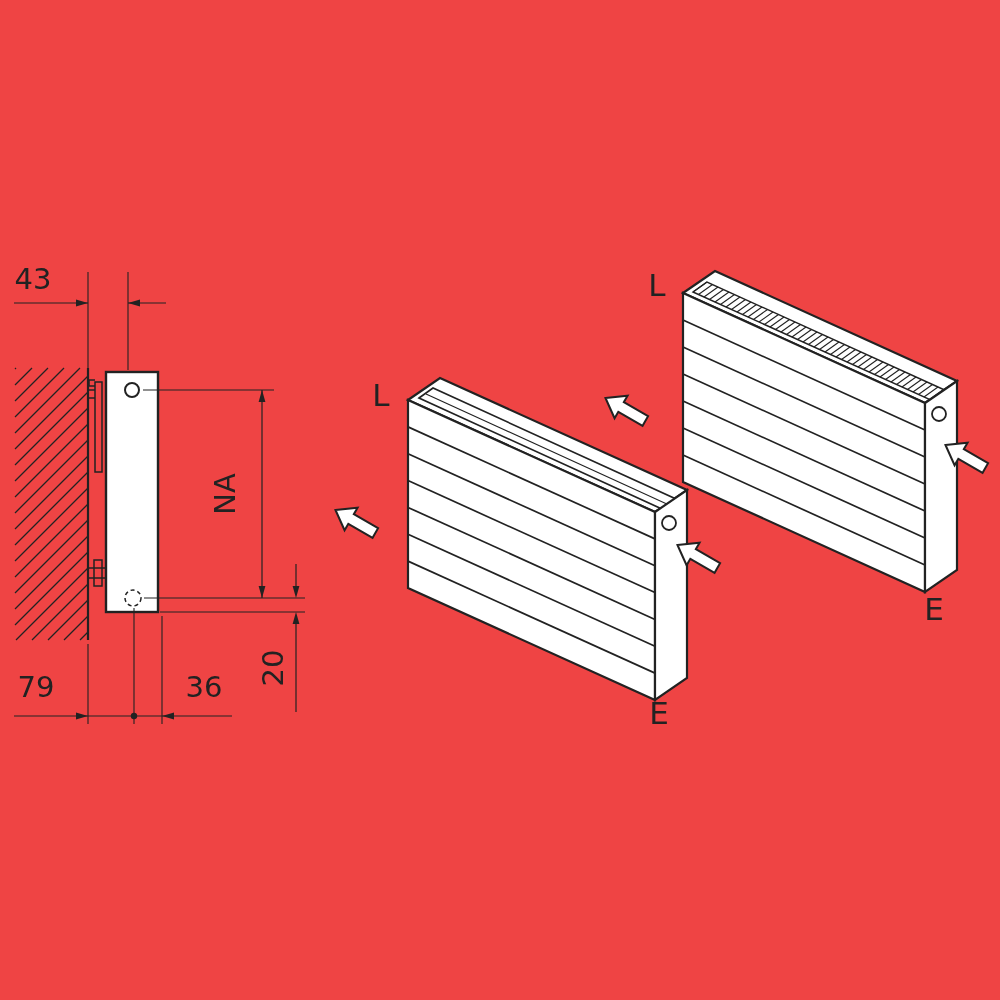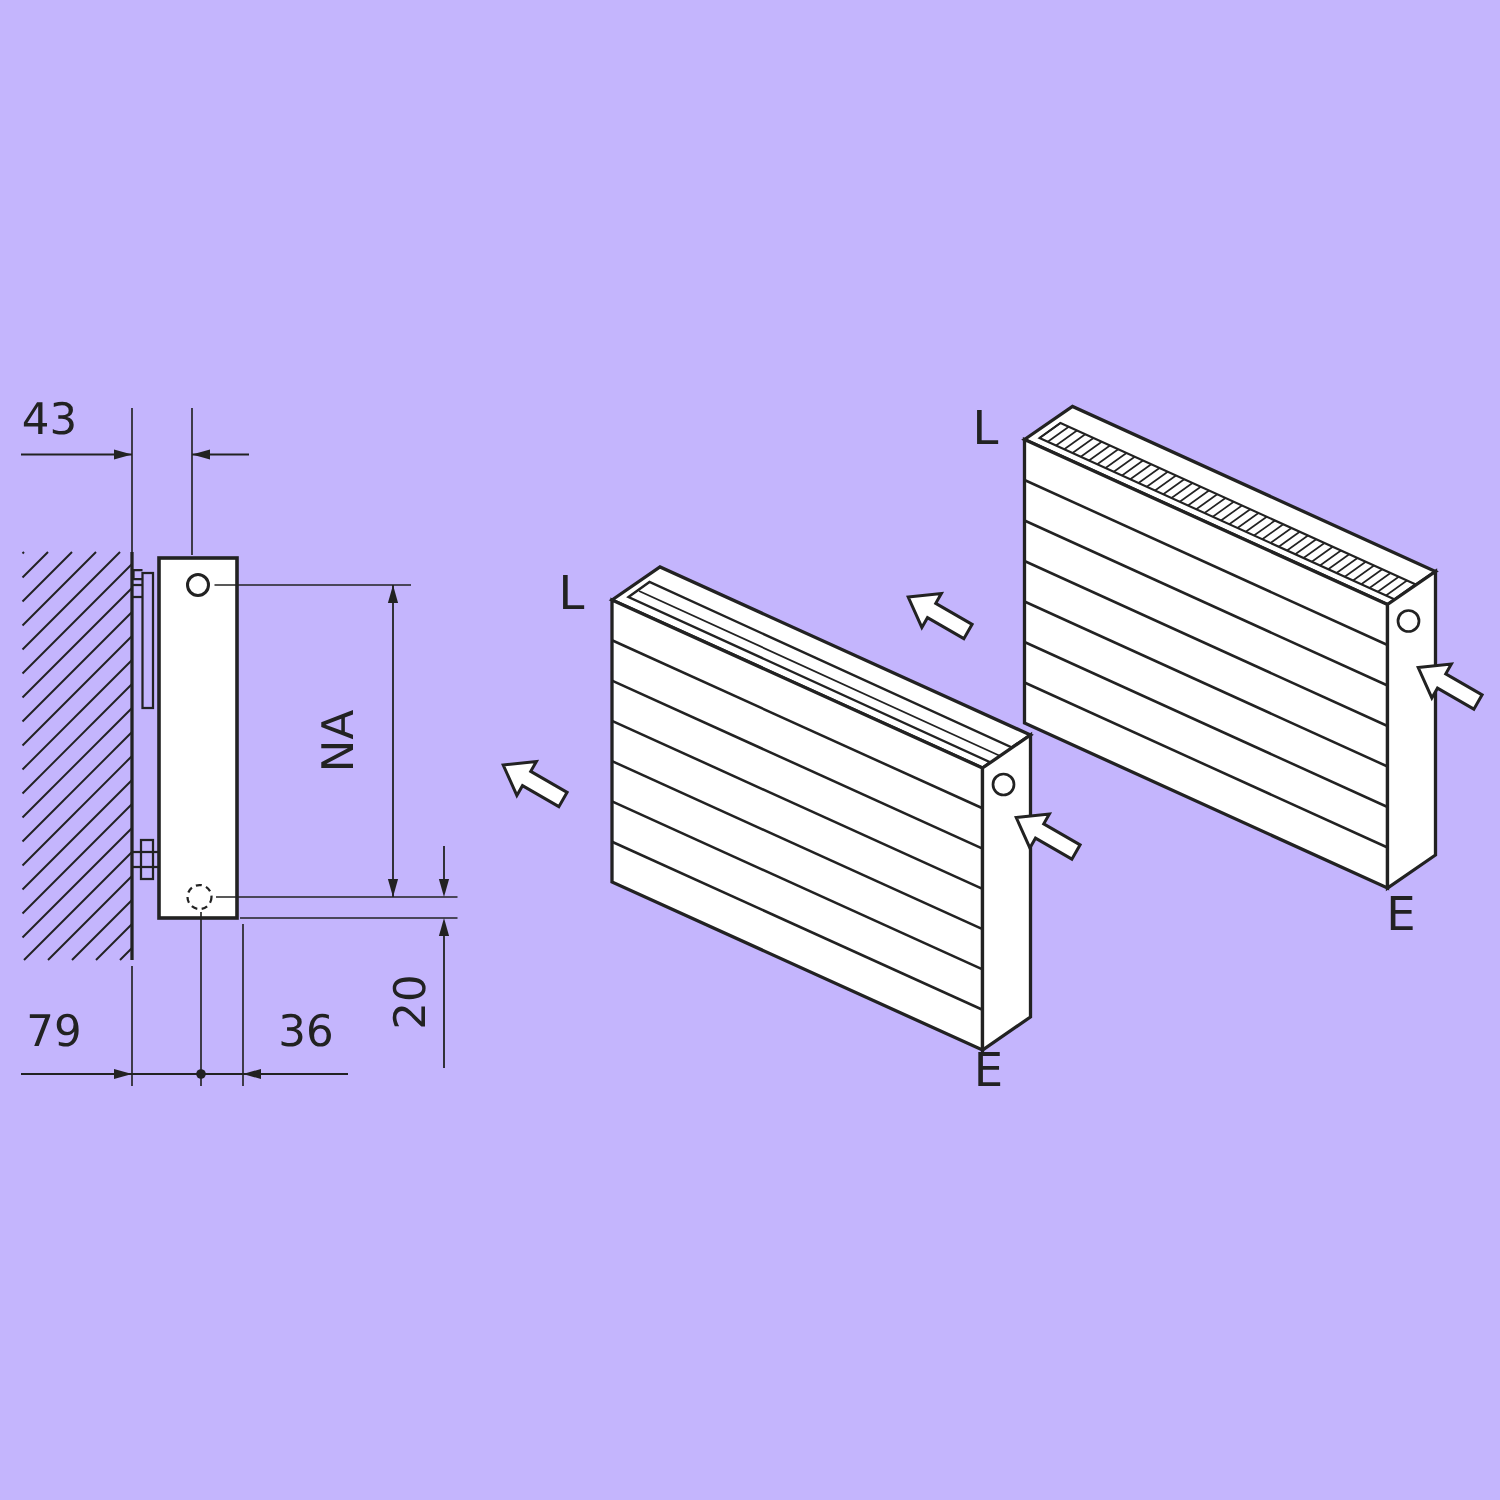--- a/index.html
+++ b/index.html
@@ -5,21 +5,21 @@
   html, body {
     margin: 0;
     padding: 0;
     background: #ffffff;
     font-family: "DejaVu Sans", sans-serif;
   }
   .stage {
     position: relative;
     width: 1000px;
     height: 1000px;
-    background: #c4b5fd;
+    background: #ef4444;
     overflow: hidden;
     text-align: center;
   }
   svg text {
     fill: #222222;
     font-family: "DejaVu Sans", sans-serif;
   }
   .dim-text { font-size: 29px; }
   .label-text { font-size: 31px; }
 </style>

